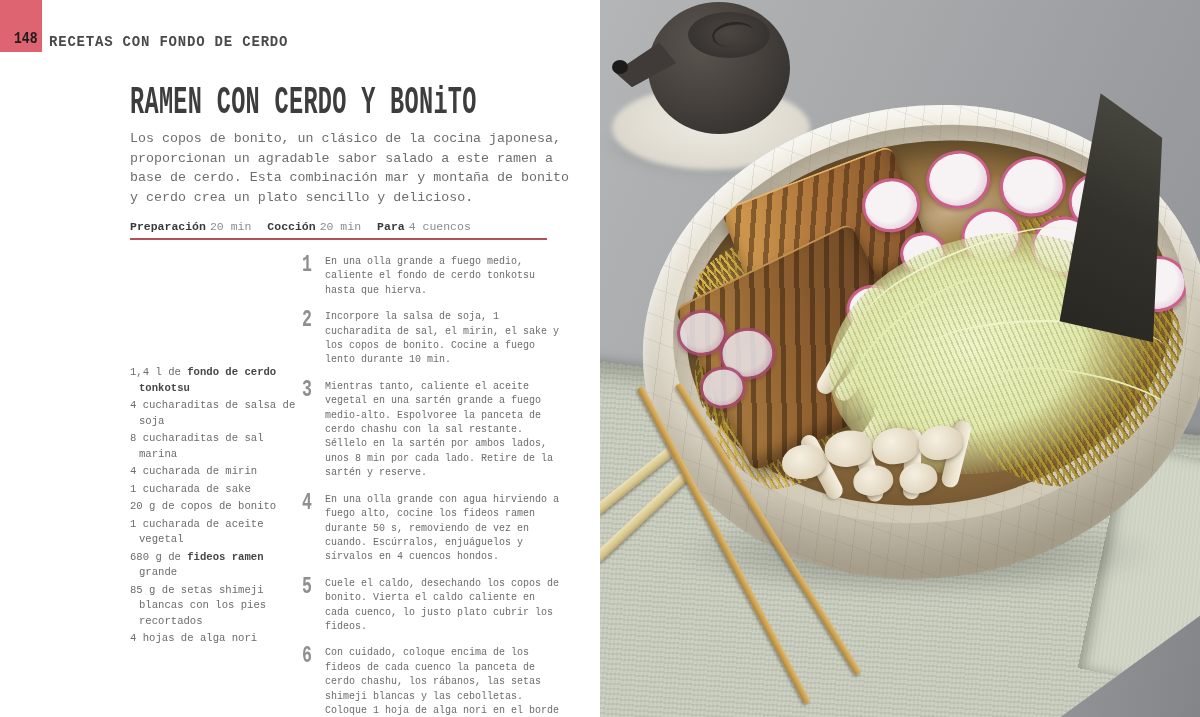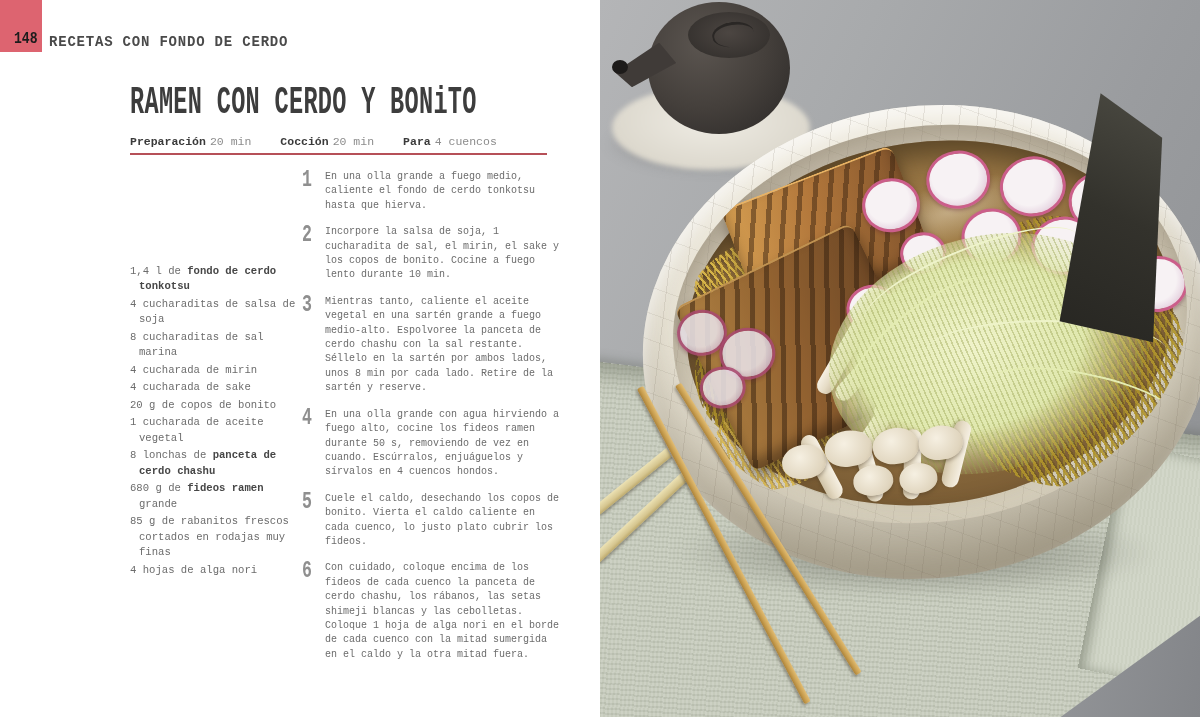--- a/index.html
+++ b/index.html
@@ -10,21 +10,21 @@
   .left{position:absolute;left:0;top:0;width:600px;height:717px;background:#fff;}
   .page-tab{position:absolute;left:0;top:0;width:42px;height:52px;}
   .page-num{position:absolute;left:14px;top:30px;font-size:16px;font-weight:bold;color:#1c1c1c;
             transform:scaleX(.82);transform-origin:left;}
   .section-header{position:absolute;left:49px;top:34px;font-size:14px;letter-spacing:.8px;
                   color:#4a4a4a;font-weight:bold;}
   .left-content{position:absolute;left:130px;top:84px;width:447px;}
   .title{font-size:38px;line-height:38px;font-weight:bold;color:#3d3d3d;letter-spacing:.5px;
          transform:scaleX(.62);transform-origin:left;white-space:nowrap;}
   .intro{margin-top:7px;font-size:13.3px;line-height:19.5px;color:#6e6e6e;width:447px;}
-  .meta{margin-top:13px;font-size:11.5px;color:#8c8c8c;display:flex;gap:29px;}
+  .meta{margin-top:13px;font-size:11.5px;color:#8c8c8c;display:flex;gap:16px;}
   .meta b{color:#3a3a3a;margin-right:4px;}
   .rule{margin-top:5px;height:2px;width:417px;}
   .cols{margin-top:15px;display:flex;width:447px;align-items:center;}
   .ing-col{width:172px;flex:none;font-size:10.6px;line-height:15.5px;color:#6c6c6c;}
   .ing{padding-left:9px;text-indent:-9px;margin-bottom:2px;}
   .ing .b{font-weight:bold;color:#464646;}
   .steps-col{margin-left:0;width:262px;flex:none;}
   .step{display:flex;margin-bottom:12px;}
   .step-num{flex:none;width:13px;margin-right:10px;font-size:23px;line-height:21px;font-weight:bold;
             color:#8f8f8f;transform:scaleX(.72);transform-origin:left top;}
@@ -114,38 +114,38 @@
 
 <div class="page">
 
   <div class="left">
     <div class="page-tab" style="background: rgb(221, 100, 112);"></div>
     <div class="page-num">148</div>
     <div class="section-header">RECETAS CON FONDO DE CERDO</div>
 
     <div class="left-content">
       <div class="title">RAMEN CON CERDO Y BONiTO</div>
+      <div class="intro">Los copos de bonito, un clásico de la cocina japonesa, proporcionan un agradable sabor salado a este ramen a base de cerdo. Esta combinación mar y montaña de bonito y cerdo crea un plato sencillo y delicioso.</div>
       <div class="meta">
           <span><b>Preparación</b>20 min</span>
           <span><b>Cocción</b>20 min</span>
           <span><b>Para</b>4 cuencos</span>
         </div>
       <div class="rule" style="background: rgb(182, 80, 88);"></div>
       <div class="cols">
         <div class="ing-col">
             <div class="ing"><span>1,4 l de </span><span class="b">fondo de cerdo tonkotsu</span></div>
             <div class="ing"><span>4 cucharaditas de salsa de soja</span></div>
             <div class="ing"><span>8 cucharaditas de sal marina</span></div>
             <div class="ing"><span>4 cucharada de mirin</span></div>
-            <div class="ing"><span>4 cucharada de sake</span></div>
+            <div class="ing"><span>1 cucharada de sake</span></div>
             <div class="ing"><span>20 g de copos de bonito</span></div>
             <div class="ing"><span>1 cucharada de aceite vegetal</span></div>
-            <div class="ing"><span>8 lonchas de </span><span class="b">panceta de cerdo chashu</span></div>
             <div class="ing"><span>680 g de </span><span class="b">fideos ramen</span><span> grande</span></div>
-            <div class="ing"><span>85 g de rabanitos frescos cortados en rodajas muy finas</span></div>
+            <div class="ing"><span>85 g de setas shimeji blancas con los pies recortados</span></div>
             <div class="ing"><span>4 hojas de alga nori</span></div>
           </div>
         <div class="steps-col">
             <div class="step">
               <div class="step-num">1</div>
               <div class="step-text">En una olla grande a fuego medio, caliente el fondo de cerdo tonkotsu hasta que hierva.</div>
             </div>
             <div class="step">
               <div class="step-num">2</div>
               <div class="step-text">Incorpore la salsa de soja, 1 cucharadita de sal, el mirin, el sake y los copos de bonito. Cocine a fuego lento durante 10 min.</div>

